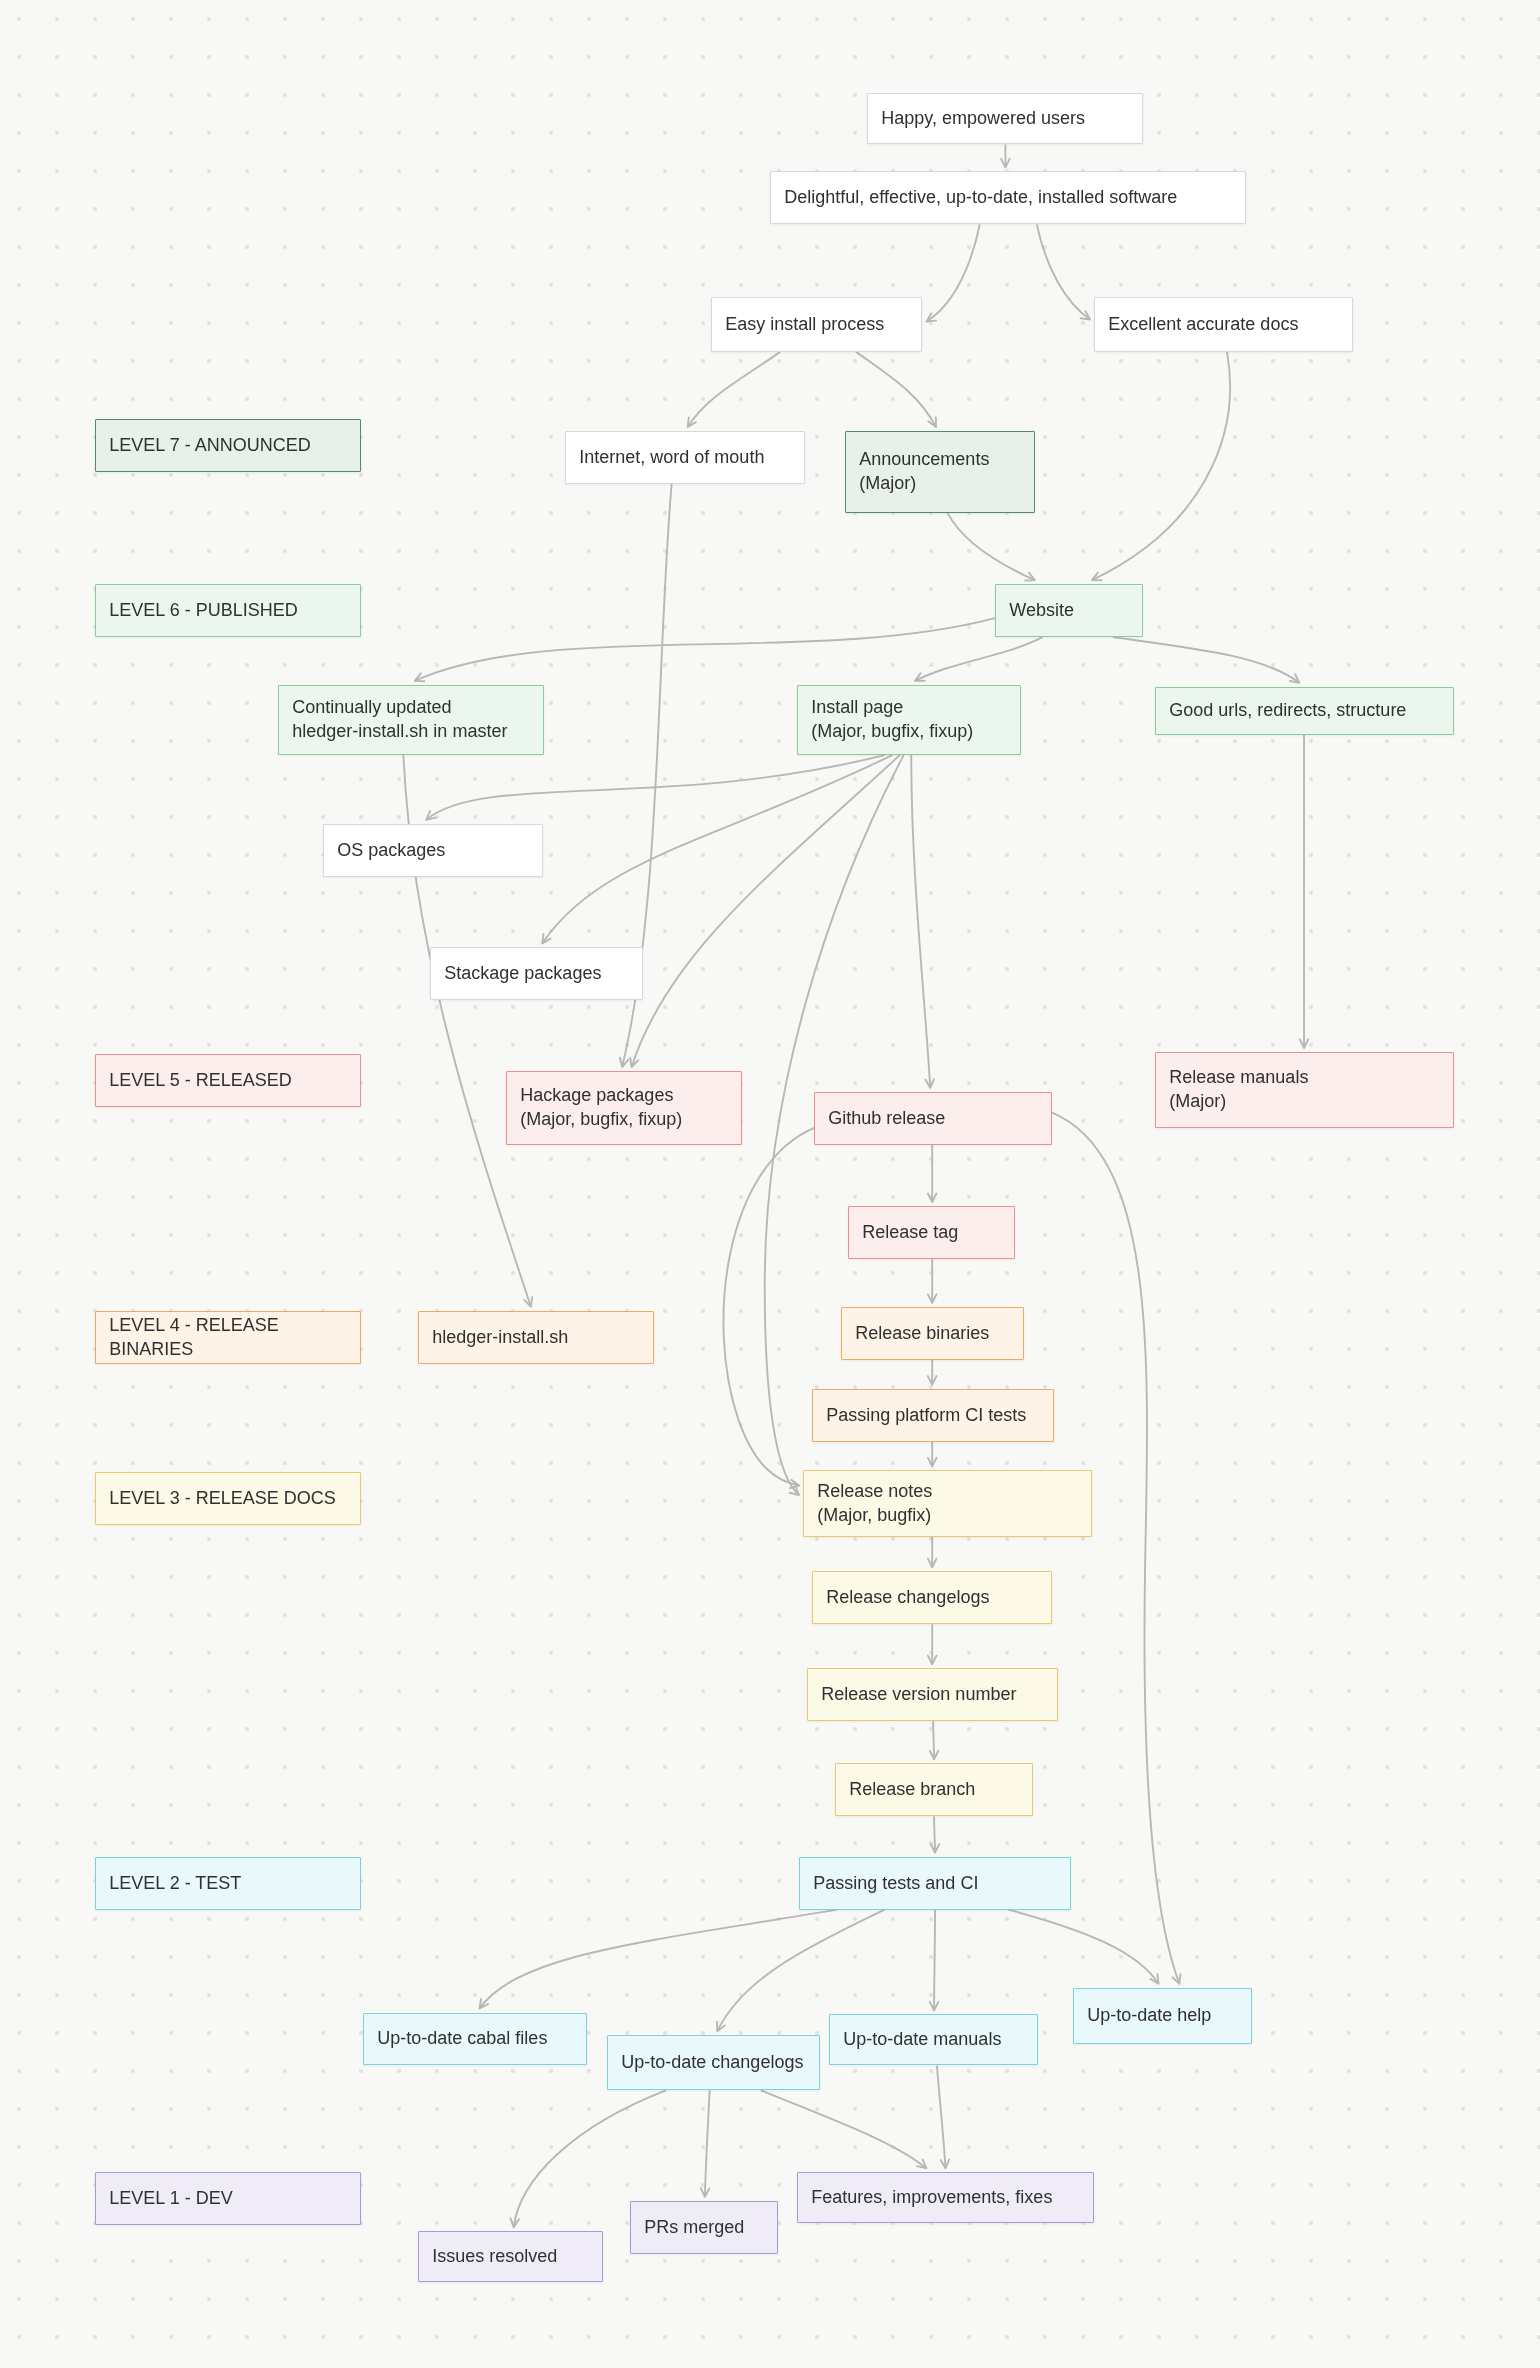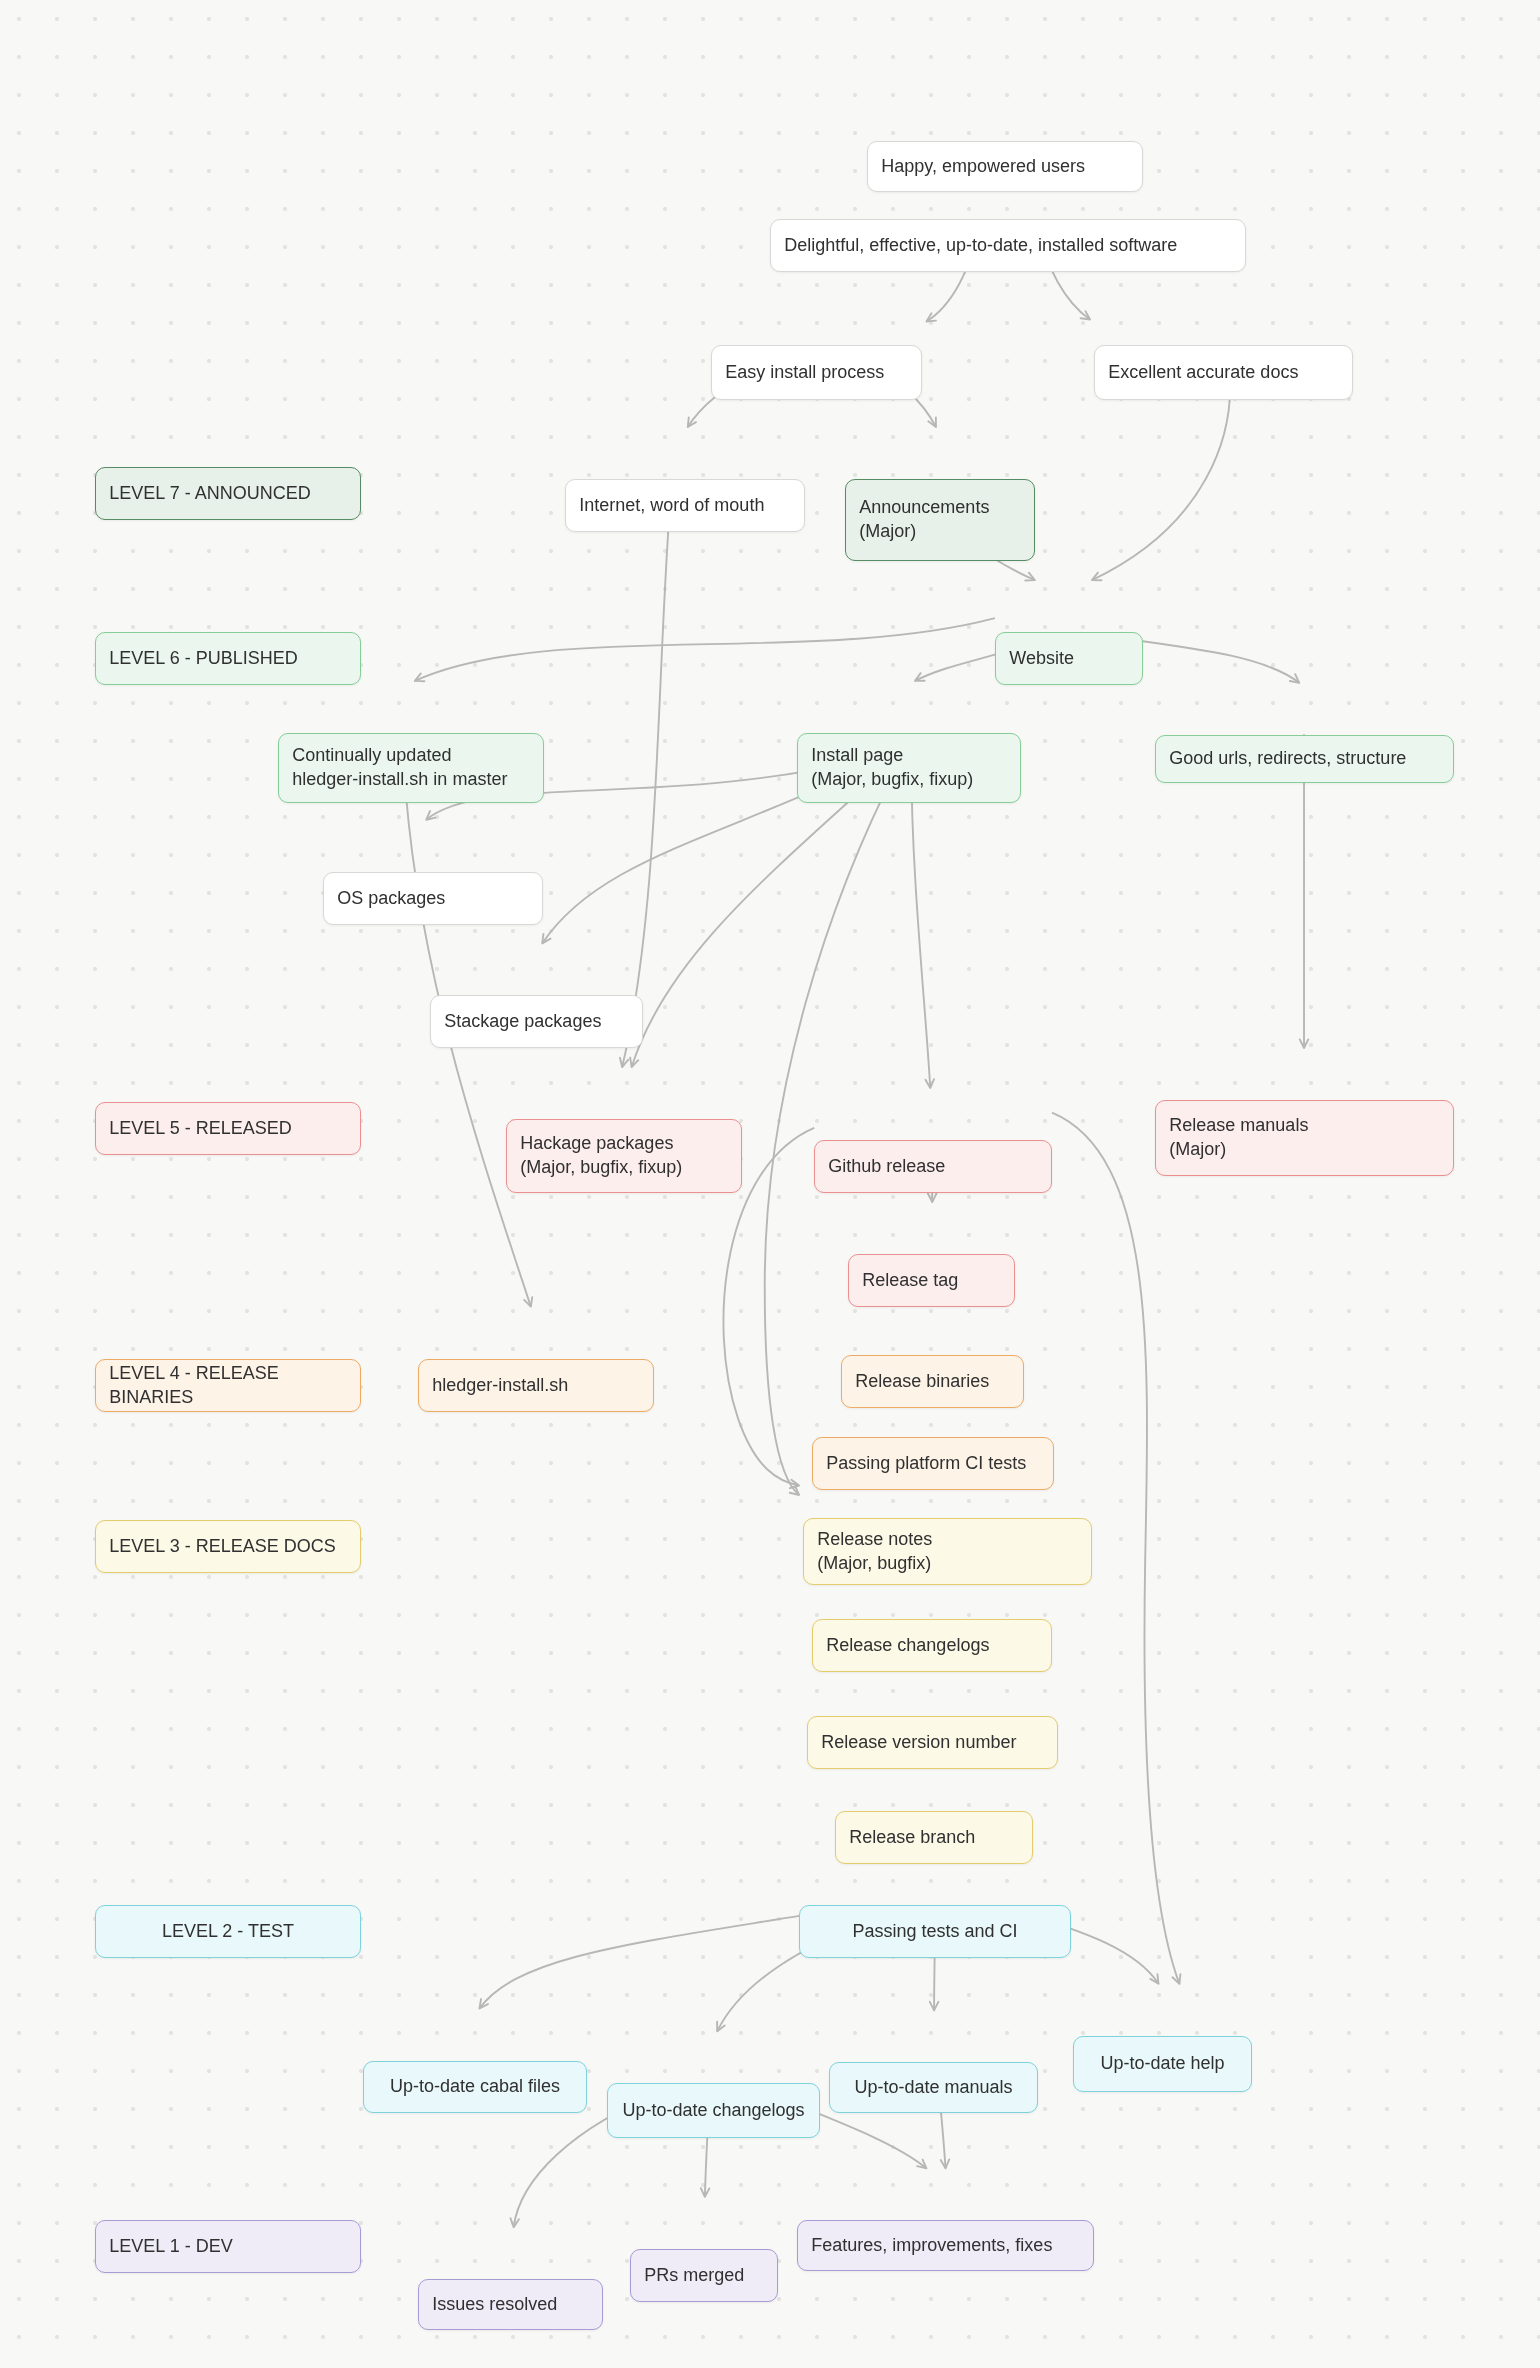--- a/index.html
+++ b/index.html
@@ -12,33 +12,32 @@
     overflow:hidden;
     font-family:"Liberation Sans","DejaVu Sans",sans-serif;
   }
   svg.edges{position:absolute;left:0;top:0;z-index:0;}
   svg.edges path{fill:none;stroke:#b7b7b5;stroke-width:2;}
   .node{
     position:absolute;z-index:1;
     display:flex;align-items:center;
     box-sizing:border-box;
     padding:5.7px 13.3px;
-    border-radius:10px;
+    border-radius:1px;
     font-size:18px;color:#303030;
     background:#ffffff;border:1.5px solid #d8d8d6;
     box-shadow:0 1px 2.9px rgba(0,0,0,0.06);
-    margin-top:48px;
   }
   .node .lbl{white-space:pre-line;line-height:1.32;}
   .node.l7{background:#e8f1e9;border:1.9px solid #558c63;}
   .node.l6{background:#ebf7ee;border:1.7px solid #86cd97;}
   .node.l5{background:#fdeeee;border:1.7px solid #ea9090;}
   .node.l4{background:#fdf3e7;border:1.7px solid #eeab66;}
   .node.l3{background:#fdf9e7;border:1.7px solid #e4cc6d;}
-  .node.l2{background:#e9f9fb;border:1.7px solid #7cd3dc;justify-content:center;}
+  .node.l2{background:#e9f9fb;border:1.7px solid #7cd3dc;}
   .node.l1{background:#efecf8;border:1.7px solid #a89bd4;}
 </style>
 </head>
 <body>
 
 <div class="canvas">
 
   <svg class="edges" width="1541" height="2368" viewBox="0 0 1620 2490">
     <defs>
       <marker id="ah" markerWidth="13" markerHeight="13" refX="11" refY="6.5" orient="auto" markerUnits="userSpaceOnUse">

